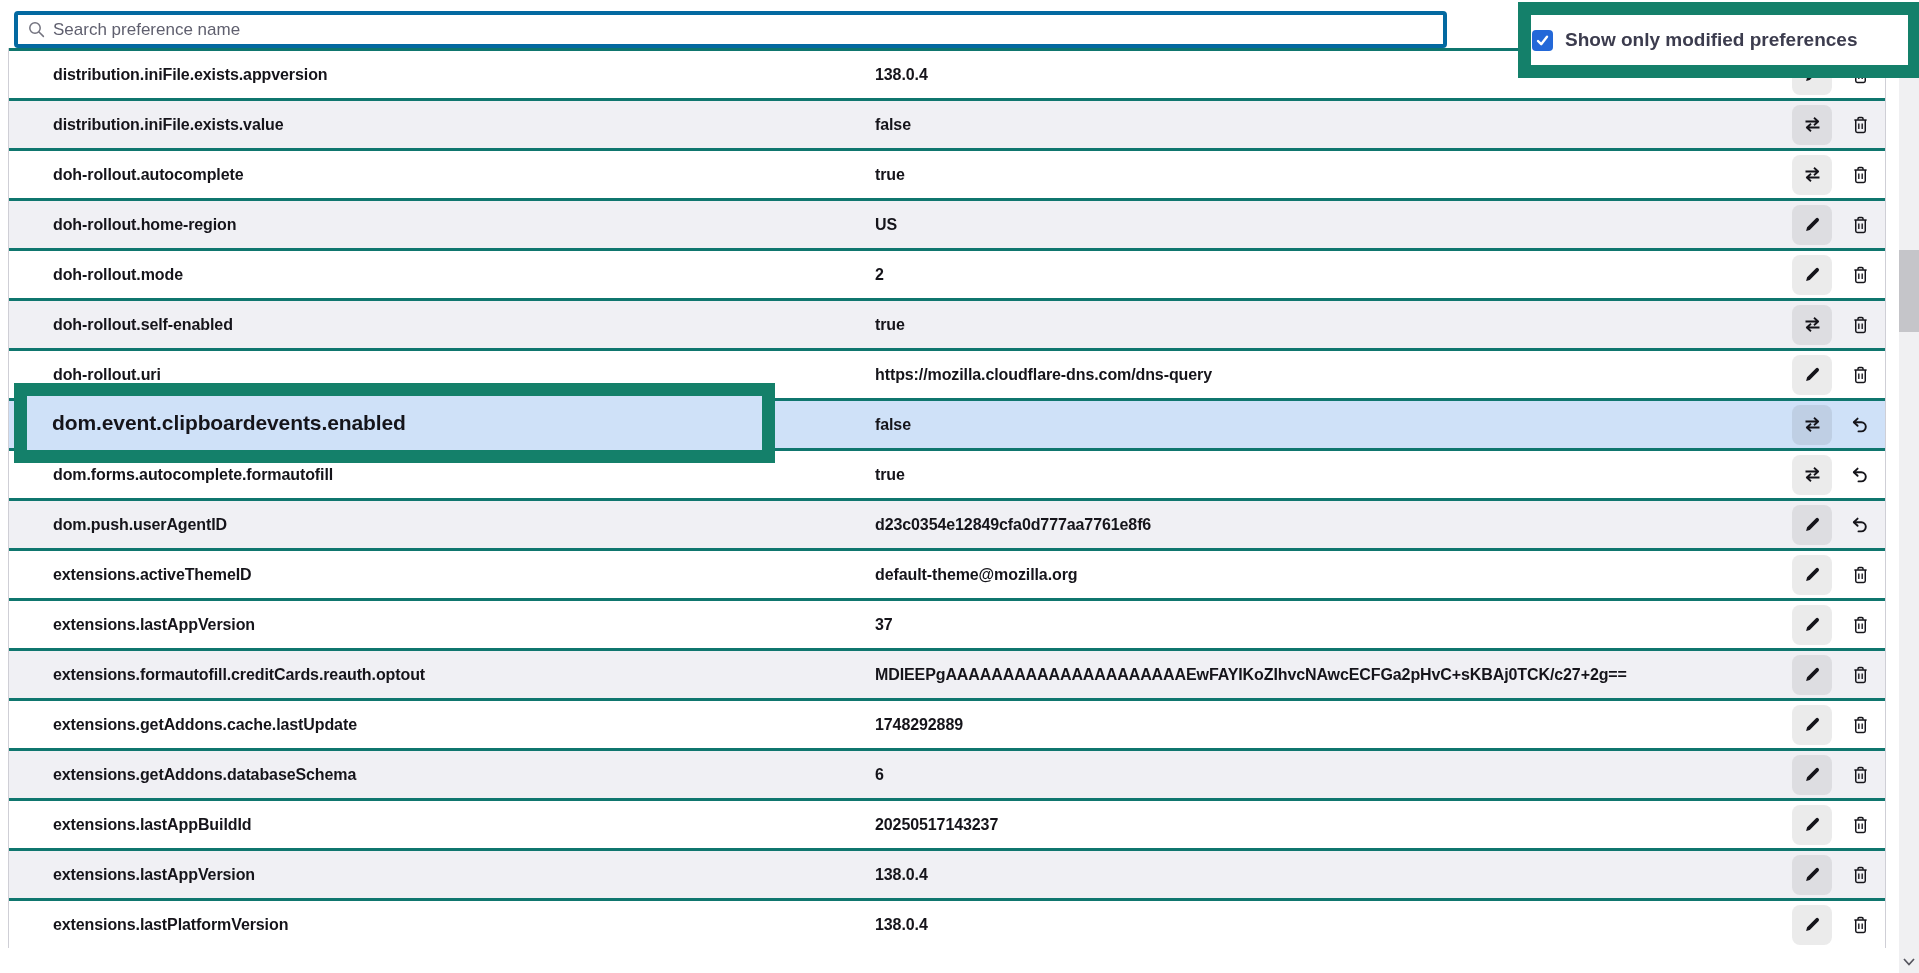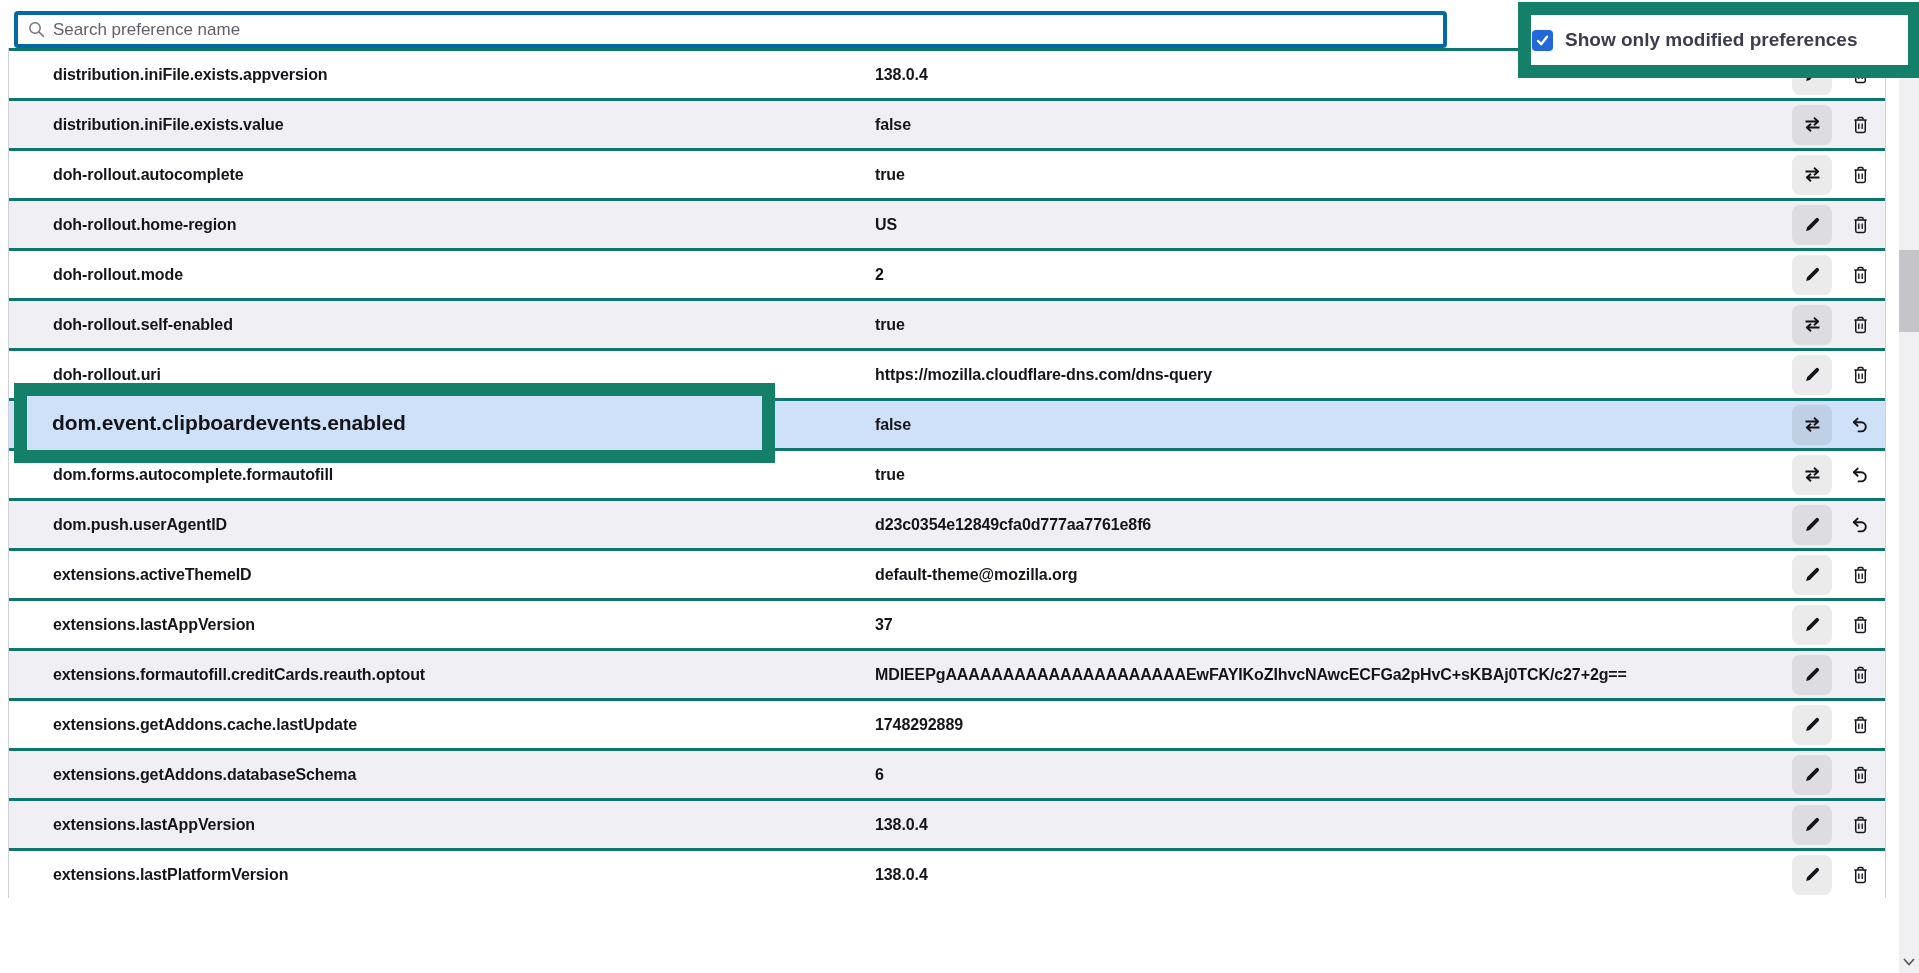--- a/index.html
+++ b/index.html
@@ -373,20 +373,40 @@
       <svg width="17" height="18" viewBox="0 0 16 17">
         <path d="M2.2 3.8 H13.8" fill="none" stroke="#15141a" stroke-width="1.4"></path>
         <path d="M5.6 3.6 V2.6 a1.1 1.1 0 0 1 1.1-1.1 h2.6 a1.1 1.1 0 0 1 1.1 1.1 v1" fill="none" stroke="#15141a" stroke-width="1.4"></path>
         <path d="M3.5 3.8 V14 a1.6 1.6 0 0 0 1.6 1.6 h5.8 a1.6 1.6 0 0 0 1.6-1.6 V3.8" fill="none" stroke="#15141a" stroke-width="1.4"></path>
         <line x1="6.4" y1="7" x2="6.4" y2="12.2" stroke="#15141a" stroke-width="1.3"></line>
         <line x1="9.6" y1="7" x2="9.6" y2="12.2" stroke="#15141a" stroke-width="1.3"></line>
       </svg>
 
     </button>
   </div>
+      <div class="row">
+    <span class="pref-name">extensions.lastAppBuildId</span>
+    <span class="pref-value">20250517143237</span>
+    <button class="btn primary-btn">
+      <svg width="17" height="17" viewBox="0 0 16 16">
+        <path d="M2 14.2 L2.9 10.6 L11.1 2.4 a1.75 1.75 0 0 1 2.5 0 a1.75 1.75 0 0 1 0 2.5 L5.4 13.1 L2 14.2 Z" fill="#15141a"></path>
+      </svg>
+
+    </button>
+    <button class="btn secondary-btn">
+      <svg width="17" height="18" viewBox="0 0 16 17">
+        <path d="M2.2 3.8 H13.8" fill="none" stroke="#15141a" stroke-width="1.4"></path>
+        <path d="M5.6 3.6 V2.6 a1.1 1.1 0 0 1 1.1-1.1 h2.6 a1.1 1.1 0 0 1 1.1 1.1 v1" fill="none" stroke="#15141a" stroke-width="1.4"></path>
+        <path d="M3.5 3.8 V14 a1.6 1.6 0 0 0 1.6 1.6 h5.8 a1.6 1.6 0 0 0 1.6-1.6 V3.8" fill="none" stroke="#15141a" stroke-width="1.4"></path>
+        <line x1="6.4" y1="7" x2="6.4" y2="12.2" stroke="#15141a" stroke-width="1.3"></line>
+        <line x1="9.6" y1="7" x2="9.6" y2="12.2" stroke="#15141a" stroke-width="1.3"></line>
+      </svg>
+
+    </button>
+  </div>
       <div class="row alt">
     <span class="pref-name">extensions.lastAppVersion</span>
     <span class="pref-value">138.0.4</span>
     <button class="btn primary-btn">
       <svg width="17" height="17" viewBox="0 0 16 16">
         <path d="M2 14.2 L2.9 10.6 L11.1 2.4 a1.75 1.75 0 0 1 2.5 0 a1.75 1.75 0 0 1 0 2.5 L5.4 13.1 L2 14.2 Z" fill="#15141a"></path>
       </svg>
 
     </button>
     <button class="btn secondary-btn">

